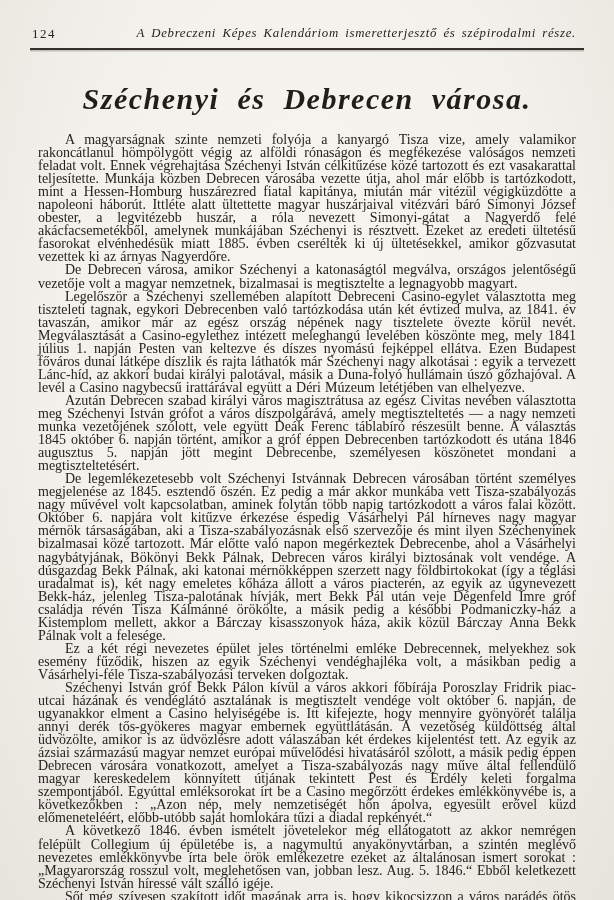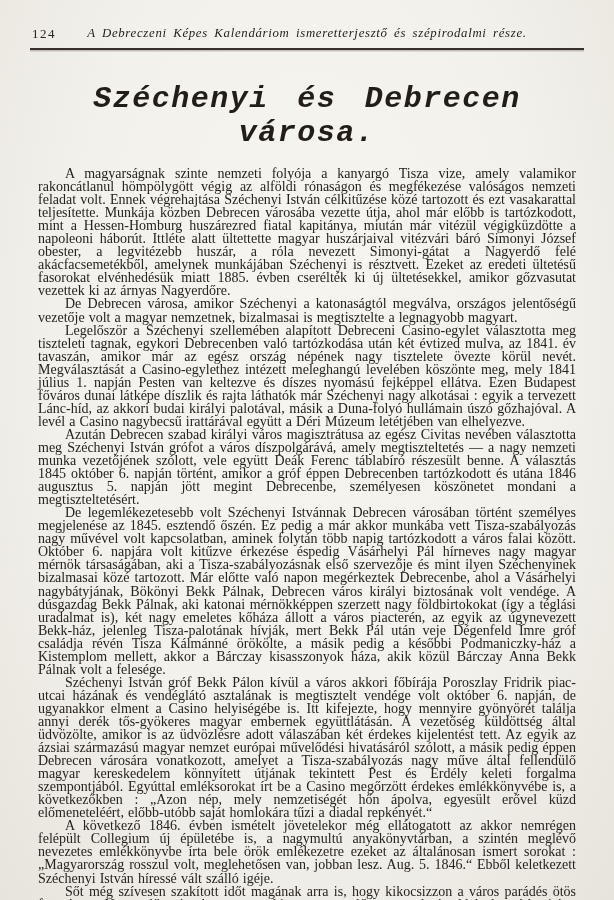--- a/index.html
+++ b/index.html
@@ -19,21 +19,21 @@
     box-sizing:border-box;
     padding:26px 38px 0 38px;
     overflow:hidden;
     color:var(--ink);
     background:radial-gradient(ellipse at 50% 38%, #f6f5f0 0%, var(--paper) 55%, var(--paper-edge) 100%);
   }
   .running-header{
     position:relative;
     height:20px;
     font-size:12.8px;
-    text-align:center;
+    text-align:right;
   }
   .page-num{
     position:absolute;
     left:-6px;top:0;
     letter-spacing:1.5px;
     font-size:13px;
   }
   .running-title{
     font-style:italic;
     letter-spacing:0.7px;
@@ -41,21 +41,21 @@
   }
   .header-rule{
     height:0;
     border-top:2.4px solid #36302a;
     margin:2px -8px 0 -8px;
     box-shadow:0 1.5px 0 rgba(54,48,42,0.25);
   }
   .article-title{
     margin:32px 0 17px 0;
     text-align:center;
-    font-family:Liberation Mono, monospace;
+    font-family:Liberation Serif, serif;
     font-style:italic;
     font-weight:bold;
     font-size:30px;
     letter-spacing:1.5px;
     word-spacing:9px;
     color:#221d19;
   }
   .article-body{
     width:538px;
   }
@@ -83,18 +83,19 @@
   <div class="header-rule"></div>
 
   <h1 class="article-title">Széchenyi és Debrecen városa.</h1>
 
   <main class="article-body">
     <p>A magyarságnak szinte nemzeti folyója a kanyargó Tisza vize, amely valamikor rakoncátlanul hömpölygött végig az alföldi rónaságon és megfékezése valóságos nemzeti feladat volt. Ennek végrehajtása Széchenyi István célkitűzése közé tartozott és ezt vasakarattal teljesítette. Munkája közben Debrecen városába vezette útja, ahol már előbb is tartózkodott, mint a Hessen-Homburg huszárezred fiatal kapitánya, miután már vitézül végigküzdötte a napoleoni háborút. Ittléte alatt ültettette magyar huszárjaival vitézvári báró Simonyi József obester, a legvitézebb huszár, a róla nevezett Simonyi-gátat a Nagyerdő felé akácfacsemetékből, amelynek munkájában Széchenyi is résztvett. Ezeket az eredeti ültetésű fasorokat elvénhedésük miatt 1885. évben cserélték ki új ültetésekkel, amikor gőzvasutat vezettek ki az árnyas Nagyerdőre.</p>
     <p>De Debrecen városa, amikor Széchenyi a katonaságtól megválva, országos jelentőségű vezetője volt a magyar nemzetnek, bizalmasai is megtisztelte a legnagyobb magyart.</p>
     <p>Legelőször a Széchenyi szellemében alapított Debreceni Casino-egylet választotta meg tiszteleti tagnak, egykori Debrecenben való tartózkodása után két évtized mulva, az 1841. év tavaszán, amikor már az egész ország népének nagy tisztelete övezte körül nevét. Megválasztását a Casino-egylethez intézett meleghangú levelében köszönte meg, mely 1841 július 1. napján Pesten van keltezve és díszes nyomású fejképpel ellátva. Ezen Budapest főváros dunai látképe díszlik és rajta láthatók már Széchenyi nagy alkotásai : egyik a tervezett Lánc-híd, az akkori budai királyi palotával, másik a Duna-folyó hullámain úszó gőzhajóval. A levél a Casino nagybecsű irattárával együtt a Déri Múzeum letétjében van elhelyezve.</p>
     <p>Azután Debrecen szabad királyi város magisztrátusa az egész Civitas nevében választotta meg Széchenyi István grófot a város díszpolgárává, amely megtiszteltetés — a nagy nemzeti munka vezetőjének szólott, vele együtt Deák Ferenc táblabíró részesült benne. A választás 1845 október 6. napján történt, amikor a gróf éppen Debrecenben tartózkodott és utána 1846 augusztus 5. napján jött megint Debrecenbe, személyesen köszönetet mondani a megtiszteltetésért.</p>
     <p>De legemlékezetesebb volt Széchenyi Istvánnak Debrecen városában történt személyes megjelenése az 1845. esztendő őszén. Ez pedig a már akkor munkába vett Tisza-szabályozás nagy művével volt kapcsolatban, aminek folytán több napig tartózkodott a város falai között. Október 6. napjára volt kitűzve érkezése éspedig Vásárhelyi Pál hírneves nagy magyar mérnök társaságában, aki a Tisza-szabályozásnak első szervezője és mint ilyen Széchenyinek bizalmasai közé tartozott. Már előtte való napon megérkeztek Debrecenbe, ahol a Vásárhelyi nagybátyjának, Bökönyi Bekk Pálnak, Debrecen város királyi biztosának volt vendége. A dúsgazdag Bekk Pálnak, aki katonai mérnökképpen szerzett nagy földbirtokokat (így a téglási uradalmat is), két nagy emeletes kőháza állott a város piacterén, az egyik az úgynevezett Bekk-ház, jelenleg Tisza-palotának hívják, mert Bekk Pál után veje Dégenfeld Imre gróf családja révén Tisza Kálmánné örökölte, a másik pedig a későbbi Podmaniczky-ház a Kistemplom mellett, akkor a Bárczay kisasszonyok háza, akik közül Bárczay Anna Bekk Pálnak volt a felesége.</p>
+    <p>Ez a két régi nevezetes épület jeles történelmi emléke Debrecennek, melyekhez sok esemény fűződik, hiszen az egyik Széchenyi vendéghajléka volt, a másikban pedig a Vásárhelyi-féle Tisza-szabályozási terveken dolgoztak.</p>
     <p>Széchenyi István gróf Bekk Pálon kívül a város akkori főbírája Poroszlay Fridrik piac-utcai házának és vendéglátó asztalának is megtisztelt vendége volt október 6. napján, de ugyanakkor elment a Casino helyiségébe is. Itt kifejezte, hogy mennyire gyönyörét találja annyi derék tős-gyökeres magyar embernek együttlátásán. A vezetőség küldöttség által üdvözölte, amikor is az üdvözlésre adott válaszában két érdekes kijelentést tett. Az egyik az ázsiai származású magyar nemzet európai művelődési hivatásáról szólott, a másik pedig éppen Debrecen városára vonatkozott, amelyet a Tisza-szabályozás nagy műve által fellendülő magyar kereskedelem könnyített útjának tekintett Pest és Erdély keleti forgalma szempontjából. Egyúttal emléksorokat írt be a Casino megőrzött érdekes emlékkönyvébe is, a következőkben : „Azon nép, mely nemzetiségét hőn ápolva, egyesült erővel küzd előmeneteléért, előbb-utóbb saját homlokára tűzi a diadal repkényét.“</p>
     <p>A következő 1846. évben ismételt jövetelekor még ellátogatott az akkor nemrégen felépült Collegium új épületébe is, a nagymultú anyakönyvtárban, a szintén meglévő nevezetes emlékkönyvbe írta bele örök emlékezetre ezeket az általánosan ismert sorokat : „Magyarország rosszul volt, meglehetősen van, jobban lesz. Aug. 5. 1846.“ Ebből keletkezett Széchenyi István híressé vált szálló igéje.</p>
     <p>Sőt még szívesen szakított időt magának arra is, hogy kikocsizzon a város parádés ötös fogatán a Nagyerdőre is, hogy megtekintse az azelőtt negyedszázaddal, huszárkapitány korában ültetett nevezetes Simonyi-gátat is, minden bizonnyal kedves fiatalkori emlékeinek felelevenítésére.</p>
   </main>
 
 </div>
 
 </body></html>

